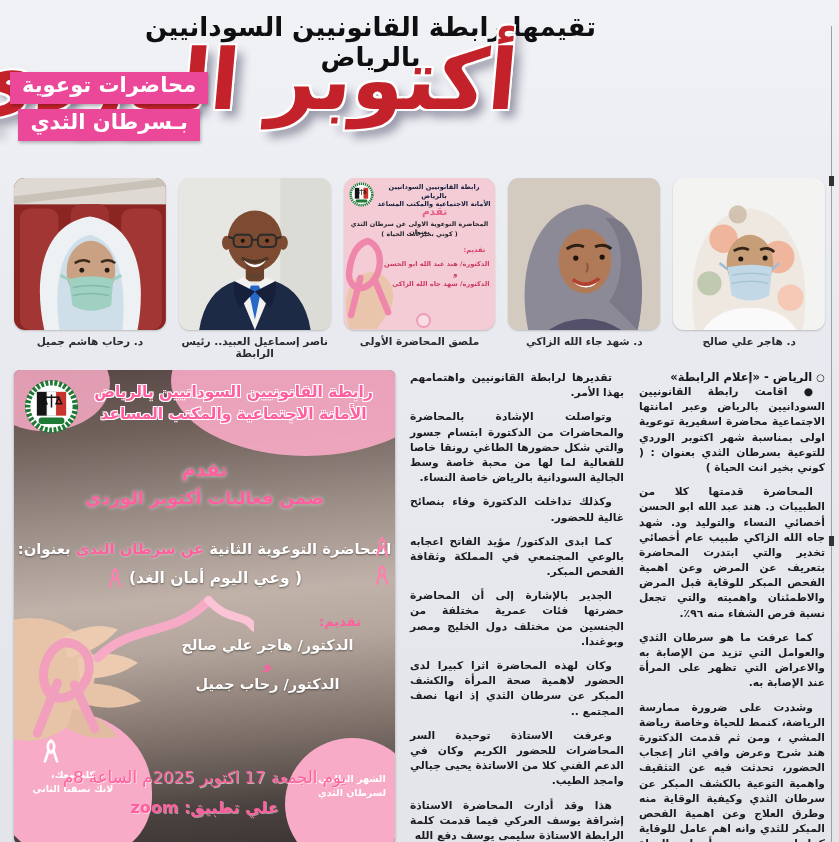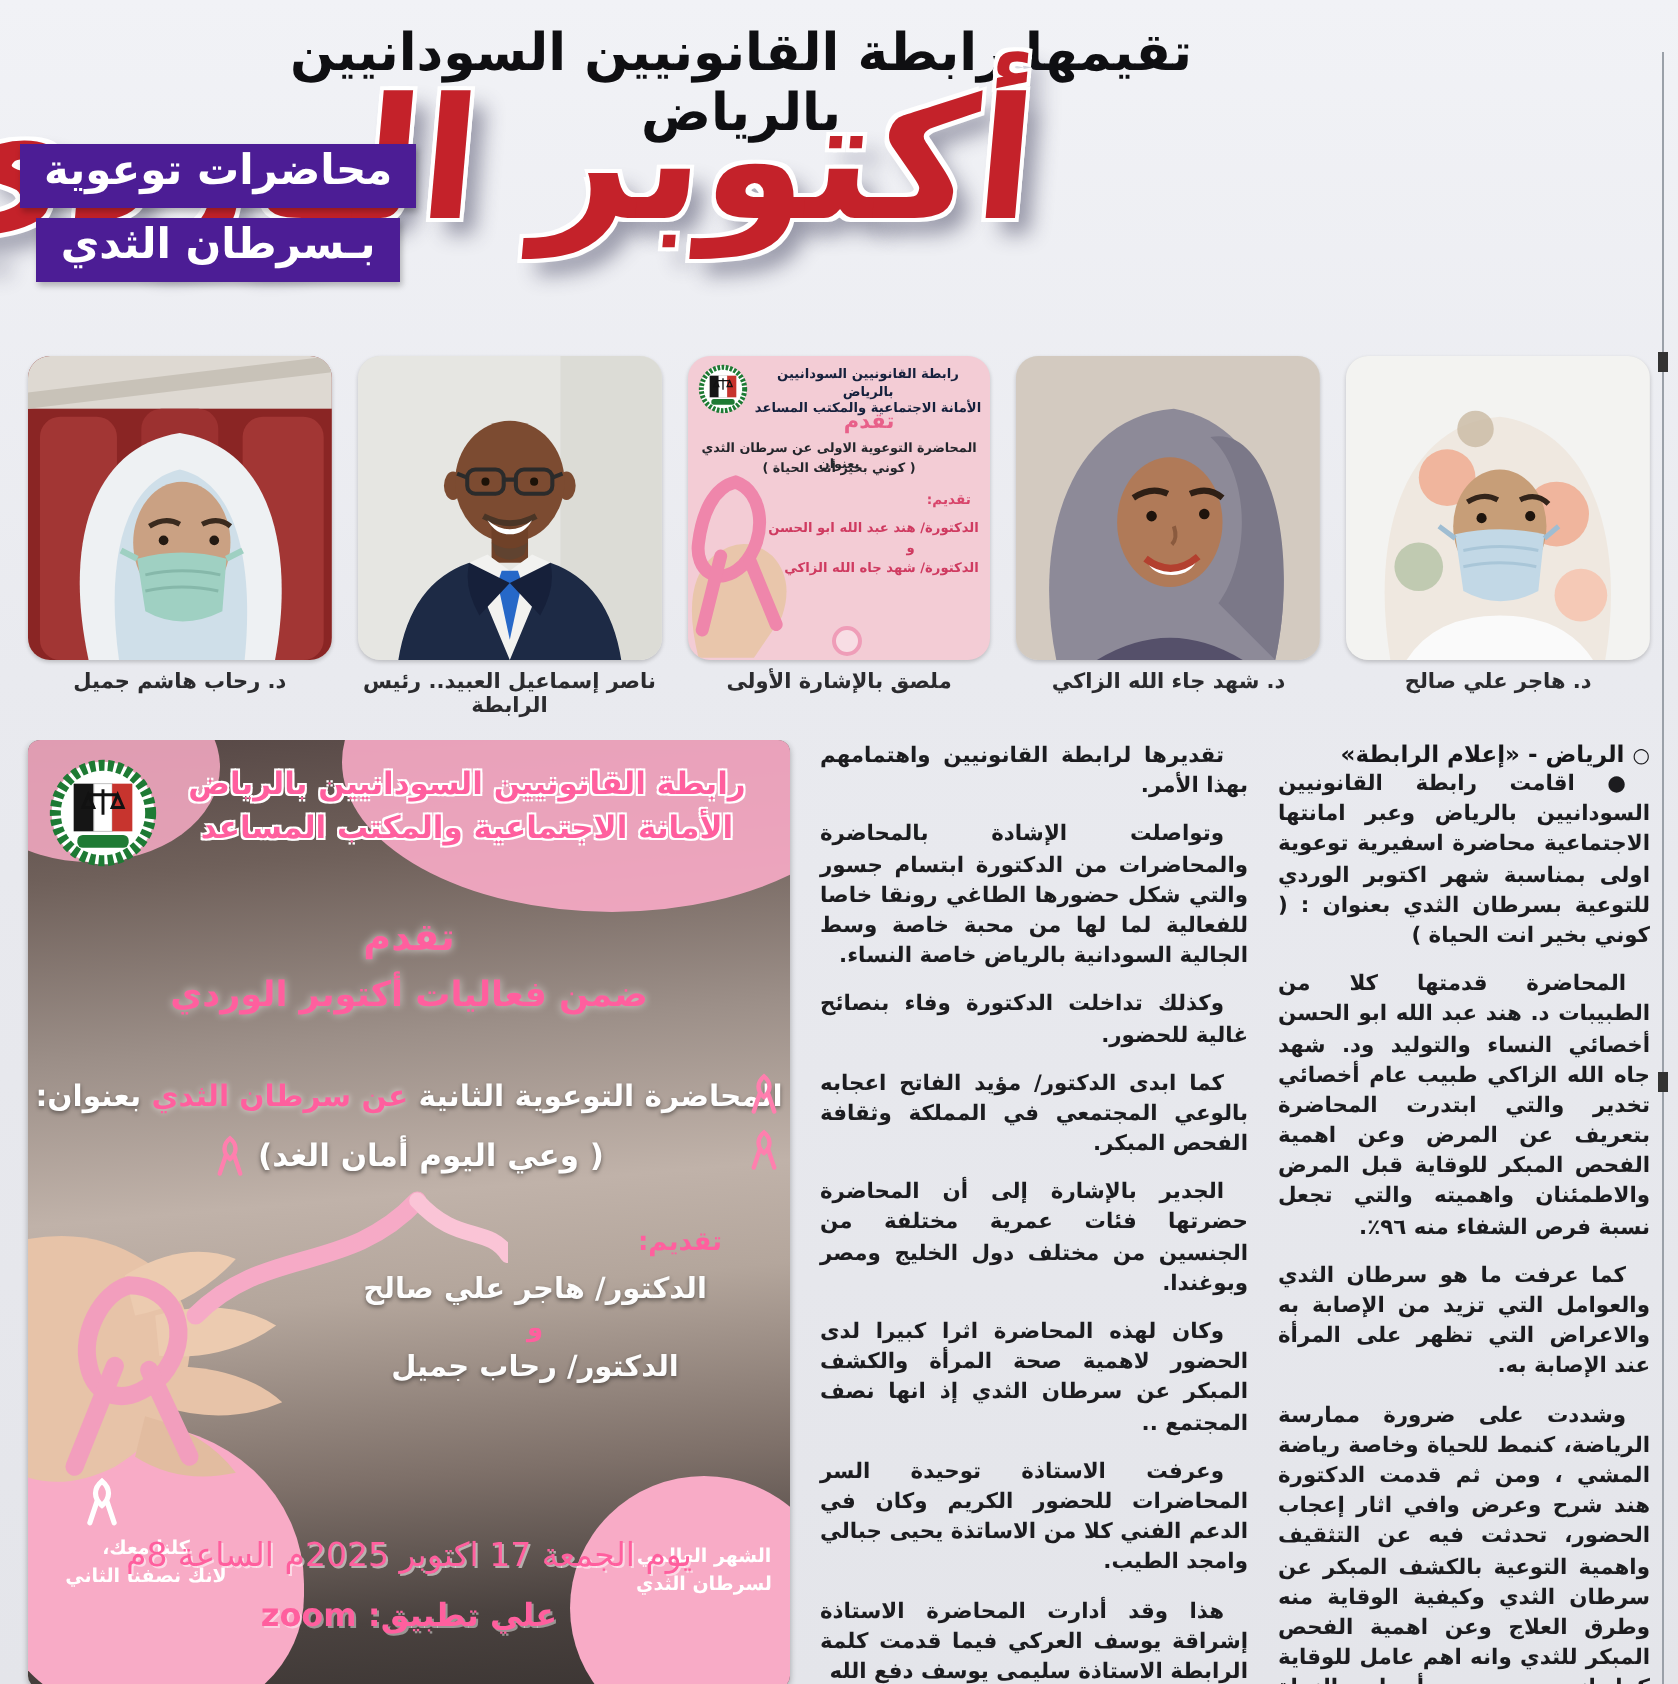--- a/index.html
+++ b/index.html
@@ -21,21 +21,21 @@
     letter-spacing:-.5px;
   }
   .main-title{
     position:absolute; top:30px; left:14px; right:322px; text-align:center;
     font-size:84px; font-weight:800; color:#c4222a; line-height:1.2; white-space:nowrap;
     transform:skewX(-5deg);
     text-shadow:2px 2px 0 #fff,-2px -2px 0 #fff,2px -2px 0 #fff,-2px 2px 0 #fff,8px 8px 10px rgba(45,45,75,.45);
   }
   .badge-stack{ position:absolute; right:auto; left:10px; top:72px; display:flex; flex-direction:column; align-items:center; gap:5px; }
   .badge{
-    display:inline-block; background:#4c1d95; color:#fff; font-weight:800;
+    display:inline-block; background:#ec4899; color:#fff; font-weight:800;
     font-size:21px; padding:2px 12px 7px; line-height:1.1; box-shadow:1px 2px 3px rgba(0,0,0,.25);
   }
 
   
   .photo-row{ display:flex; gap:13px; padding:8px 14px 0; }
   .photo-cell{ flex:1 1 0; min-width:0; }
   .photo-cell .frame{ height:152px; border-radius:11px; overflow:hidden; background:#ddd; box-shadow:0 1px 2px rgba(0,0,0,.2); }
   .photo-cell svg.portrait{ width:100%; height:100%; display:block; }
   .photo-caption{ margin-top:5px; text-align:center; font-size:10.5px; font-weight:600; color:#2b2b2e; }
 
@@ -184,21 +184,21 @@
         <div class="mp-dr mp-dr1">الدكتورة/ هند عبد الله ابو الحسن</div>
         <div class="mp-dr mp-and">و</div>
         <div class="mp-dr mp-dr2">الدكتورة/ شهد جاه الله الزاكي</div>
         <svg class="mp-hand" viewBox="0 0 80 110">
           <path d="M10 110 Q0 70 18 55 Q35 42 50 55 Q62 68 55 88 L40 110 Z" fill="#e9c6ab"></path>
           <path d="M30 15 C45 20 48 45 34 60 C20 73 8 62 10 48 C12 32 18 18 30 15 Z" fill="none" stroke="#ef86ab" stroke-width="7"></path>
           <path d="M22 55 L12 95 M38 58 L52 92" stroke="#ef86ab" stroke-width="7" stroke-linecap="round"></path>
         </svg>
         <div class="mp-stamp"></div>
       </div>
-      <figcaption class="photo-caption">ملصق بالإشارة الأولى</figcaption>
+      <figcaption class="photo-caption">ملصق المحاضرة الأولى</figcaption>
     </figure>
 
     <figure class="photo-cell">
       <div class="frame">
         <svg class="portrait" viewBox="0 0 150 150" preserveAspectRatio="xMidYMid slice">
           <rect width="150" height="150" fill="#e6e6e2"></rect>
           <rect x="100" width="50" height="150" fill="#dcdcd6"></rect>
           <ellipse cx="47" cy="64" rx="4.5" ry="7" fill="#7c4b31"></ellipse>
           <ellipse cx="103" cy="64" rx="4.5" ry="7" fill="#7c4b31"></ellipse>
           <ellipse cx="75" cy="62" rx="27" ry="30" fill="#7c4b31"></ellipse>

